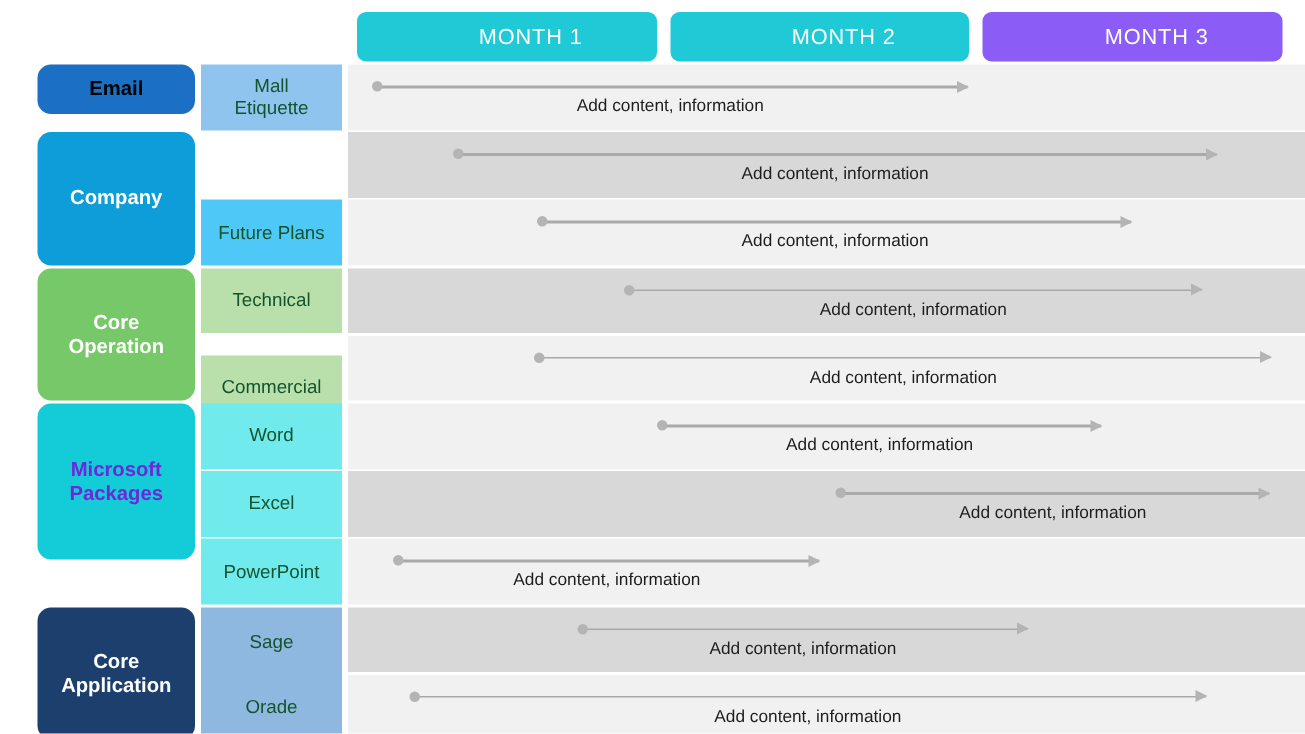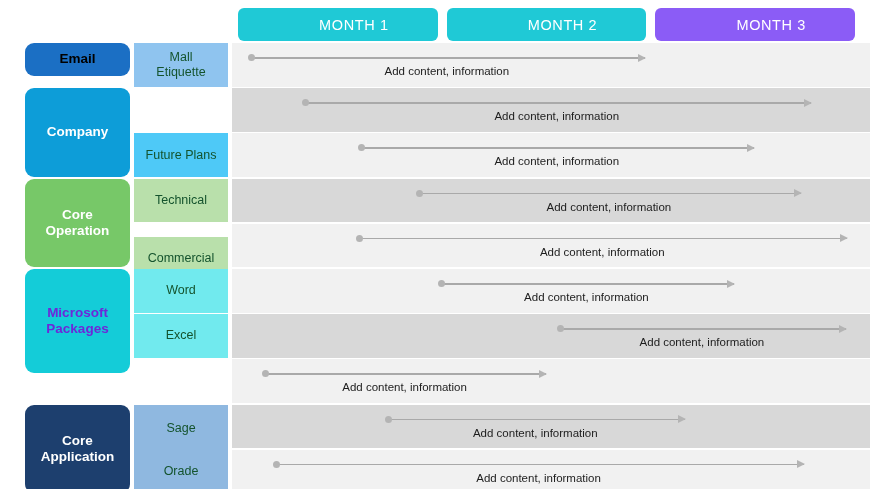--- a/index.html
+++ b/index.html
@@ -212,20 +212,21 @@
       </div>
       <div class="sub-cell" style="top: 271.2px; height: 43.6px; background: rgb(113, 234, 238);">Excel</div>
       <div class="track-row shade-light" style="top: 316.4px; height: 43.6px;">
         <div class="bar-wrap" style="left: 4.7%; width: 42.9%;">
           <div class="bar-line"></div>
           <div class="bar-dot"></div>
           <div class="bar-arrow"></div>
         </div>
         <div class="bar-label" style="left: 26.15%;">Add content, information</div>
       </div>
+      <div class="sub-cell" style="top: 316.4px; height: 43.6px; background: rgb(113, 234, 238);">PowerPoint</div>
       <div class="track-row shade-dark" style="top: 361.6px; height: 43.6px;">
         <div class="bar-wrap" style="left: 23.3%; width: 45.3%;">
           <div class="bar-line"></div>
           <div class="bar-dot"></div>
           <div class="bar-arrow"></div>
         </div>
         <div class="bar-label" style="left: 45.95%;">Add content, information</div>
       </div>
       <div class="sub-cell" style="top: 361.6px; height: 48px; background: rgb(143, 184, 224);">Sage</div>
       <div class="track-row shade-light" style="top: 406.8px; height: 43.6px;">

